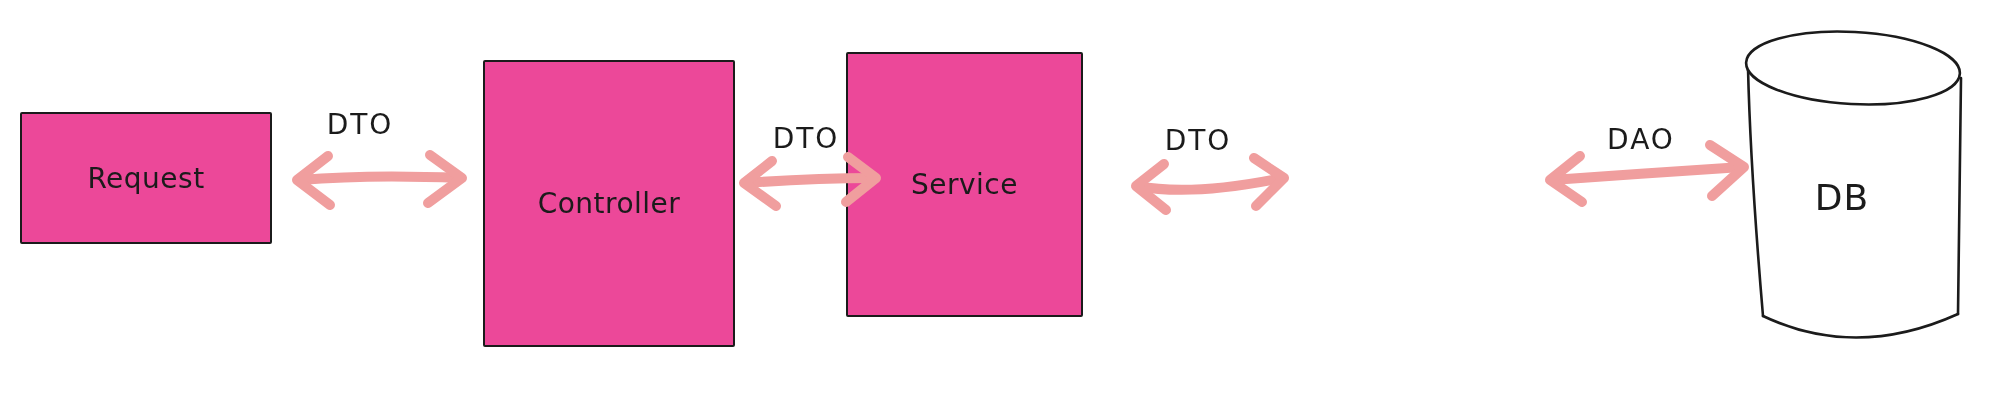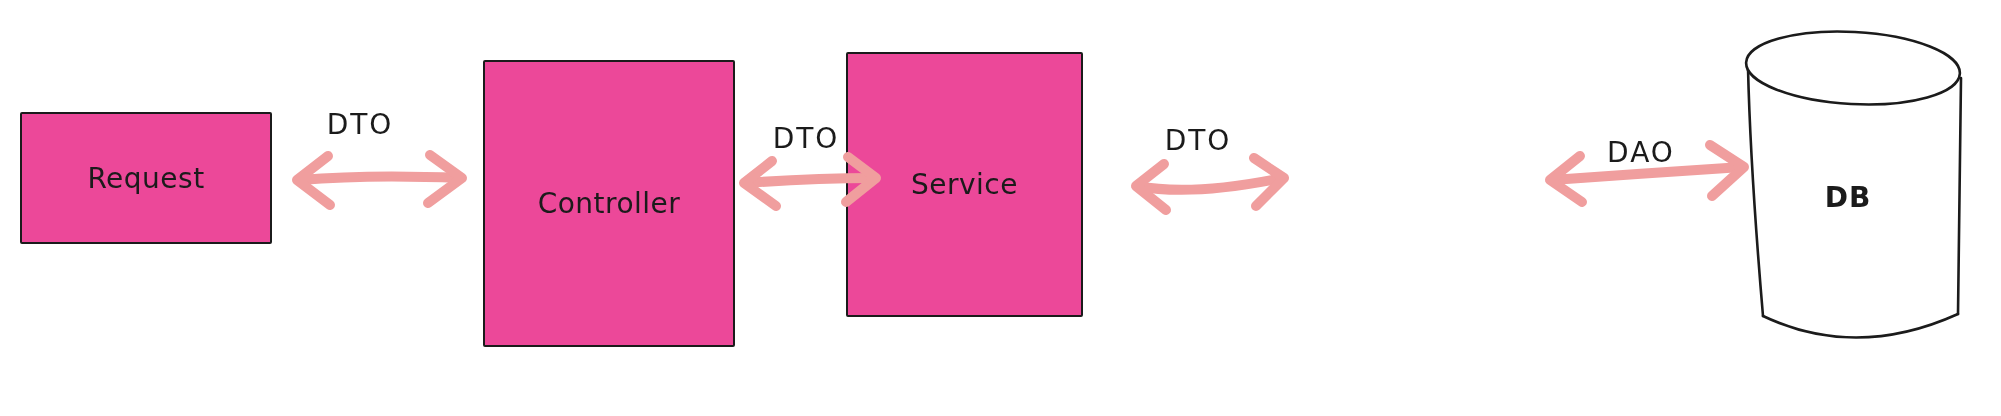--- a/index.html
+++ b/index.html
@@ -46,31 +46,30 @@
     position: absolute;
     transform: translate(-50%, -50%);
     font-size: 28px;
     letter-spacing: 2px;
     white-space: nowrap;
     text-align: center;
   }
   .lbl-1 { left: 360px;  top: 124px; }
   .lbl-2 { left: 806px;  top: 138px; }
   .lbl-3 { left: 1198px; top: 140px; }
-  .lbl-4 { left: 1641px; top: 152px; }
+  .lbl-4 { left: 1641px; top: 139px; }
 
   .cylinder-wrap { position: absolute; left: 1740px; top: 28px; width: 235px; height: 335px; }
   .cyl-label {
     position: absolute;
-    left: 108px;
+    left: 102px;
     top: 169px;
     transform: translate(-50%, -50%);
-    font-size: 28px;
+    font-size: 36px;
     letter-spacing: 1px;
-    font-weight: bold;
   }
 </style>
 </head>
 <body>
 
 <div class="canvas">
 
   <div class="node-box box-request">
     <span class="node-label">Request</span>
   </div>

